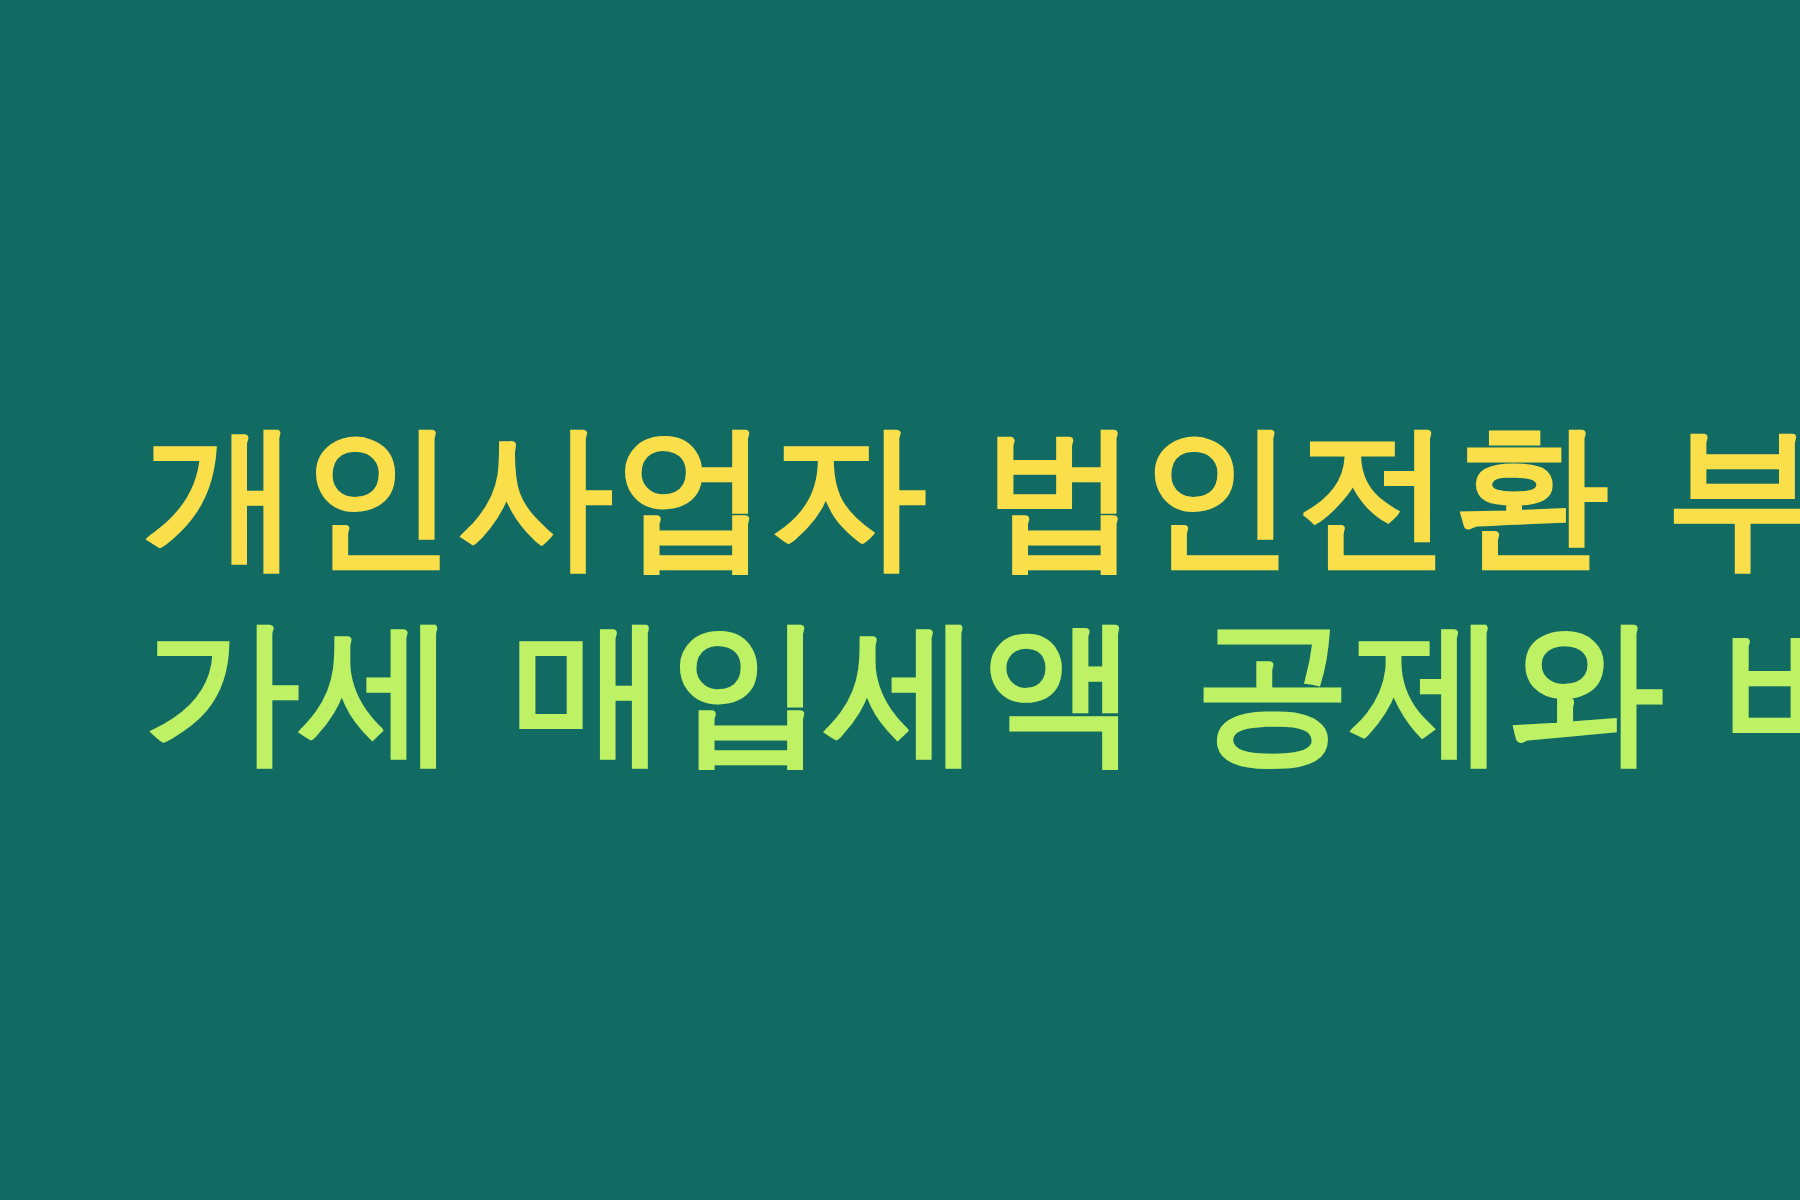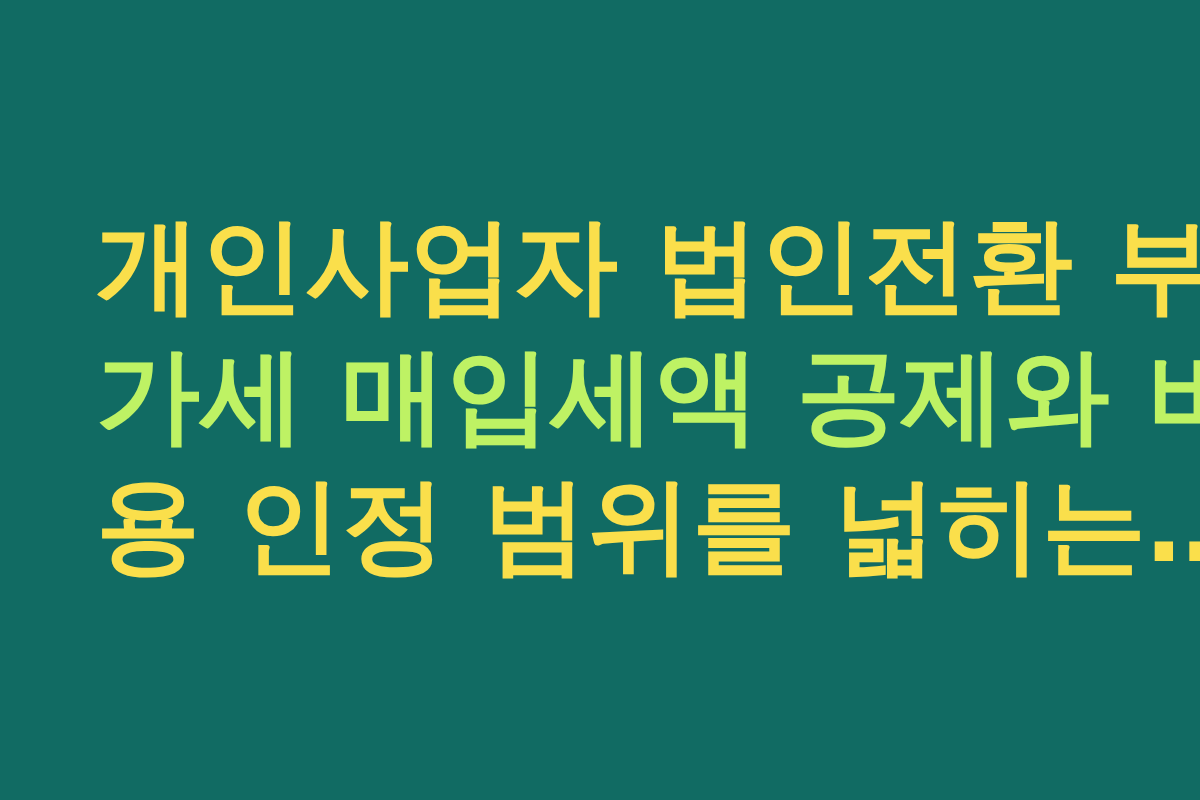--- a/index.html
+++ b/index.html
@@ -50,16 +50,15 @@
 <body>
 
 <div id="thumbnail-card" style="background: rgb(17, 107, 99);">
 
   <div id="headline-block" style="text-align: left;">
 
     <span class="headline-line" style="color: rgb(250, 223, 75); text-align: right;">개인사업자 법인전환 부</span>
 
     <span class="headline-line" style="color: #bef264;">가세 매입세액 공제와 비</span>
 
-    <span class="headline-line" style="color: rgb(250, 223, 75);">용 인정 범위를 넓히는…</span>
 
   </div>
 </div>
 
 </body></html>

